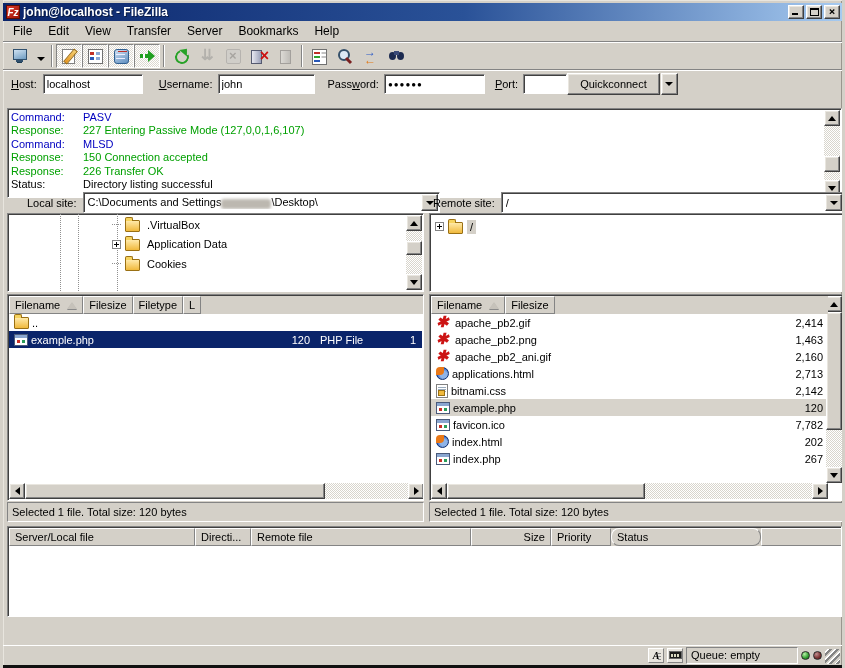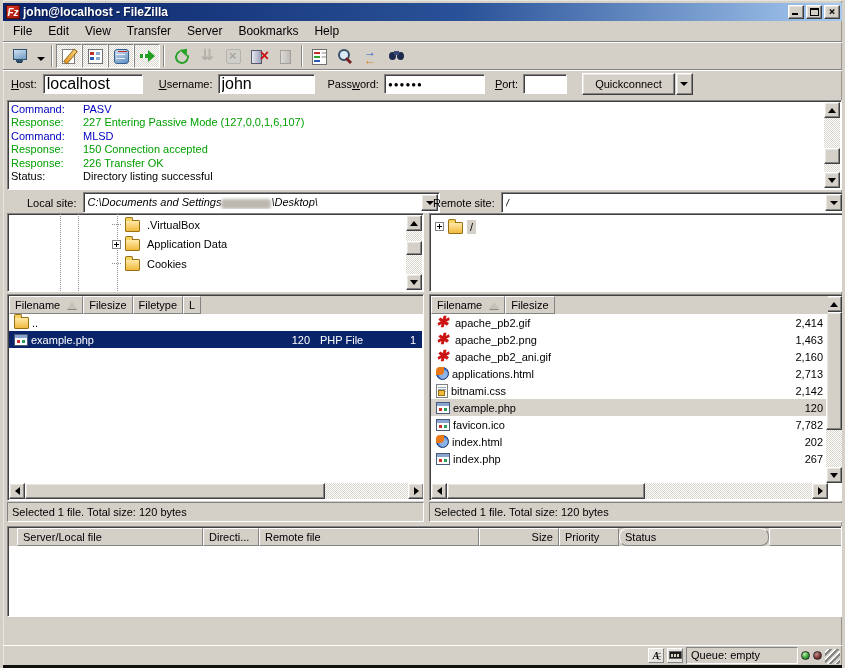--- a/index.html
+++ b/index.html
@@ -93,29 +93,29 @@
   .find-icon::before { content:""; position:absolute; left:1px; top:5px; width:7px; height:8px; border-radius:50%; background:#1c2a50;
       box-shadow:8px 0 0 #1c2a50; }
   .find-icon::after { content:""; position:absolute; left:6px; top:4px; width:5px; height:4px; background:#3a4a78; }
 
   
   .quickconnect { position:absolute; left:0; top:69px; width:839px; height:29px;
                   border-top:1px solid #848484; box-shadow:0 1px 0 #fff inset;
                   display:flex; align-items:center; }
   .qc-label .mn { text-decoration:underline; }
   .qc-label { white-space:nowrap; }
-  .qc-input { height:20px; font-family:"Liberation Sans",sans-serif; font-size:16px; padding:2px 3px;
+  .qc-input { height:20px; font-family:"Liberation Sans",sans-serif; font-size:11px; padding:2px 3px;
               border:1px solid; border-color:#848484 #ffffff #ffffff #848484; box-shadow:inset 1px 1px 0 #404040; background:#fff; }
   .pwd { font-size:8px; letter-spacing:1px; font-weight:bold; }
   .qc-btn { height:22px; padding:0 12px; font-family:"Liberation Sans",sans-serif; font-size:11px; cursor:pointer; }
   .qc-drop { width:17px; height:22px; display:flex; align-items:center; justify-content:center; cursor:pointer; }
   .qc-drop i { border-left:4px solid transparent; border-right:4px solid transparent; border-top:4px solid #000; }
 
   
-  .logpane { position:absolute; left:4px; top:100px; width:835px; height:90px; background:#fff; overflow:hidden; }
+  .logpane { position:absolute; left:4px; top:108px; width:835px; height:90px; background:#fff; overflow:hidden; }
   .log-lines { position:absolute; left:3px; top:2px; right:20px; }
   .logline { display:flex; height:13.4px; line-height:13px; white-space:nowrap; }
   .loglabel { width:72px; flex:none; }
   .logline.command { color:#0000c0; }
   .logline.response { color:#00a000; }
   .logline.status { color:#000; }
 
   
   .sb-track { background:#e4e1da; background-image:repeating-conic-gradient(#ffffff 0% 25%, #d8d5cc 25% 50%); background-size:2px 2px; }
   .sbtn { position:absolute; width:16px; height:16px; display:flex; align-items:center; justify-content:center; cursor:pointer; }
@@ -125,21 +125,21 @@
   .arr.down  { border-left:4px solid transparent; border-right:4px solid transparent; border-top:5px solid #000; }
   .arr.left  { border-top:4px solid transparent; border-bottom:4px solid transparent; border-right:5px solid #000; }
   .arr.right { border-top:4px solid transparent; border-bottom:4px solid transparent; border-left:5px solid #000; }
   .vsb { position:absolute; width:16px; }
   .hsb { position:absolute; height:16px; }
 
   
   .site-row { position:absolute; top:192px; height:21px; display:flex; align-items:center; }
   .combo { height:21px; background:#fff; border:1px solid; border-color:#848484 #ffffff #ffffff #848484;
            box-shadow:inset 1px 1px 0 #404040; display:flex; align-items:center; position:relative; padding-left:4px; cursor:text; }
-  .combo .cval { flex:1; white-space:nowrap; overflow:hidden;font-style:italic; }
+  .combo .cval { flex:1; white-space:nowrap; overflow:hidden; }
   .combo-drop { position:absolute; right:1px; top:1px; bottom:1px; width:17px; display:flex; align-items:center; justify-content:center; cursor:pointer; }
   .combo-drop i { border-left:4px solid transparent; border-right:4px solid transparent; border-top:4px solid #000; }
   .redact { display:inline-block; width:50px; height:10px; background:#bcb8b0; border-radius:3px; filter:blur(1.5px); vertical-align:middle; }
 
   
   .treepane { position:absolute; top:213px; height:79px; background:#fff; overflow:hidden; }
   .vline { position:absolute; top:0; bottom:0; width:1px;
            background:repeating-linear-gradient(to bottom,#909090 0 1px,transparent 1px 2px); }
   .trow { display:flex; align-items:center; height:19.5px; position:relative; cursor:pointer; }
   .tree-indent { width:104px; flex:none; }
@@ -193,21 +193,21 @@
   .frow.selected-active .ficon.php-icon { box-shadow:inset 0 3px 0 #8aa6d0; }
 
   
   .statusline { position:absolute; top:502px; height:20px; background:#d4d0c8;
                 border:1px solid; border-color:#848484 #ffffff #ffffff #848484;
                 display:flex; align-items:center; padding:0 4px; white-space:nowrap; overflow:hidden; }
 
   
   .queuepane { position:absolute; left:4px; top:526px; width:835px; height:91px; background:#fff;
                border:1px solid; border-color:#848484 #ffffff #ffffff #848484; box-shadow:inset 1px 1px 0 #404040; overflow:hidden; }
-  .queuepane .lhead { margin:1px 0 4px 1px;padding-left:8px; }
+  .queuepane .lhead { margin:1px 0 4px 1px; }
 
   
   .tabs { position:absolute; left:4px; top:618px; height:20px; display:flex; align-items:flex-start; gap:1px; }
   .tab { height:18px; padding:2px 12px 0; background:#c8c4bc; border:1px solid; border-color:#ffffff #848484 #c8c4bc #ffffff;
          border-radius:3px 3px 0 0; cursor:pointer; white-space:nowrap; margin-top:2px; color:#222; }
   .tab.active { background:#f5f3ef; font-weight:bold; height:20px; margin-top:0; padding-top:3px; color:#000;
                 border-color:#ffffff #848484 #f5f3ef #ffffff; }
 
   
   .statusbar { position:absolute; left:0; top:645px; width:839px; height:19px; display:flex; align-items:center; justify-content:flex-end;
@@ -331,21 +331,21 @@
 
   <div class="quickconnect">
     <span class="qc-label" style="margin-left:8px;"><span></span><span class="mn">H</span><span>ost:</span></span>
     <input class="qc-input" style="width: 100px; margin-left: 6px;" value="localhost">
     <span class="qc-label" style="margin-left:16px;"><span></span><span class="mn">U</span><span>sername:</span></span>
     <input class="qc-input" style="width: 97px; margin-left: 5px;" value="john">
     <span class="qc-label" style="margin-left:13px;"><span>Pass</span><span class="mn">w</span><span>ord:</span></span>
     <input class="qc-input pwd" style="width: 101px; margin-left: 5px;" value="●●●●●●">
     <span class="qc-label" style="margin-left:10px;"><span></span><span class="mn">P</span><span>ort:</span></span>
     <input class="qc-input" style="width: 44px; margin-left: 5px;" value="">
-    <button class="qc-btn raised" style="margin-left:15px;text-align:right;"><span></span><span class="mn">Q</span><span>uickconnect</span></button>
+    <button class="qc-btn raised" style="text-align:right;"><span></span><span class="mn">Q</span><span>uickconnect</span></button>
     <span class="qc-drop raised" style="margin-left:1px;">
         <i></i>
       </span>
   </div>
 
   <div class="logpane sunken">
     <div class="log-lines">
 
         <div class="logline command">
           <span class="loglabel">Command:</span>

